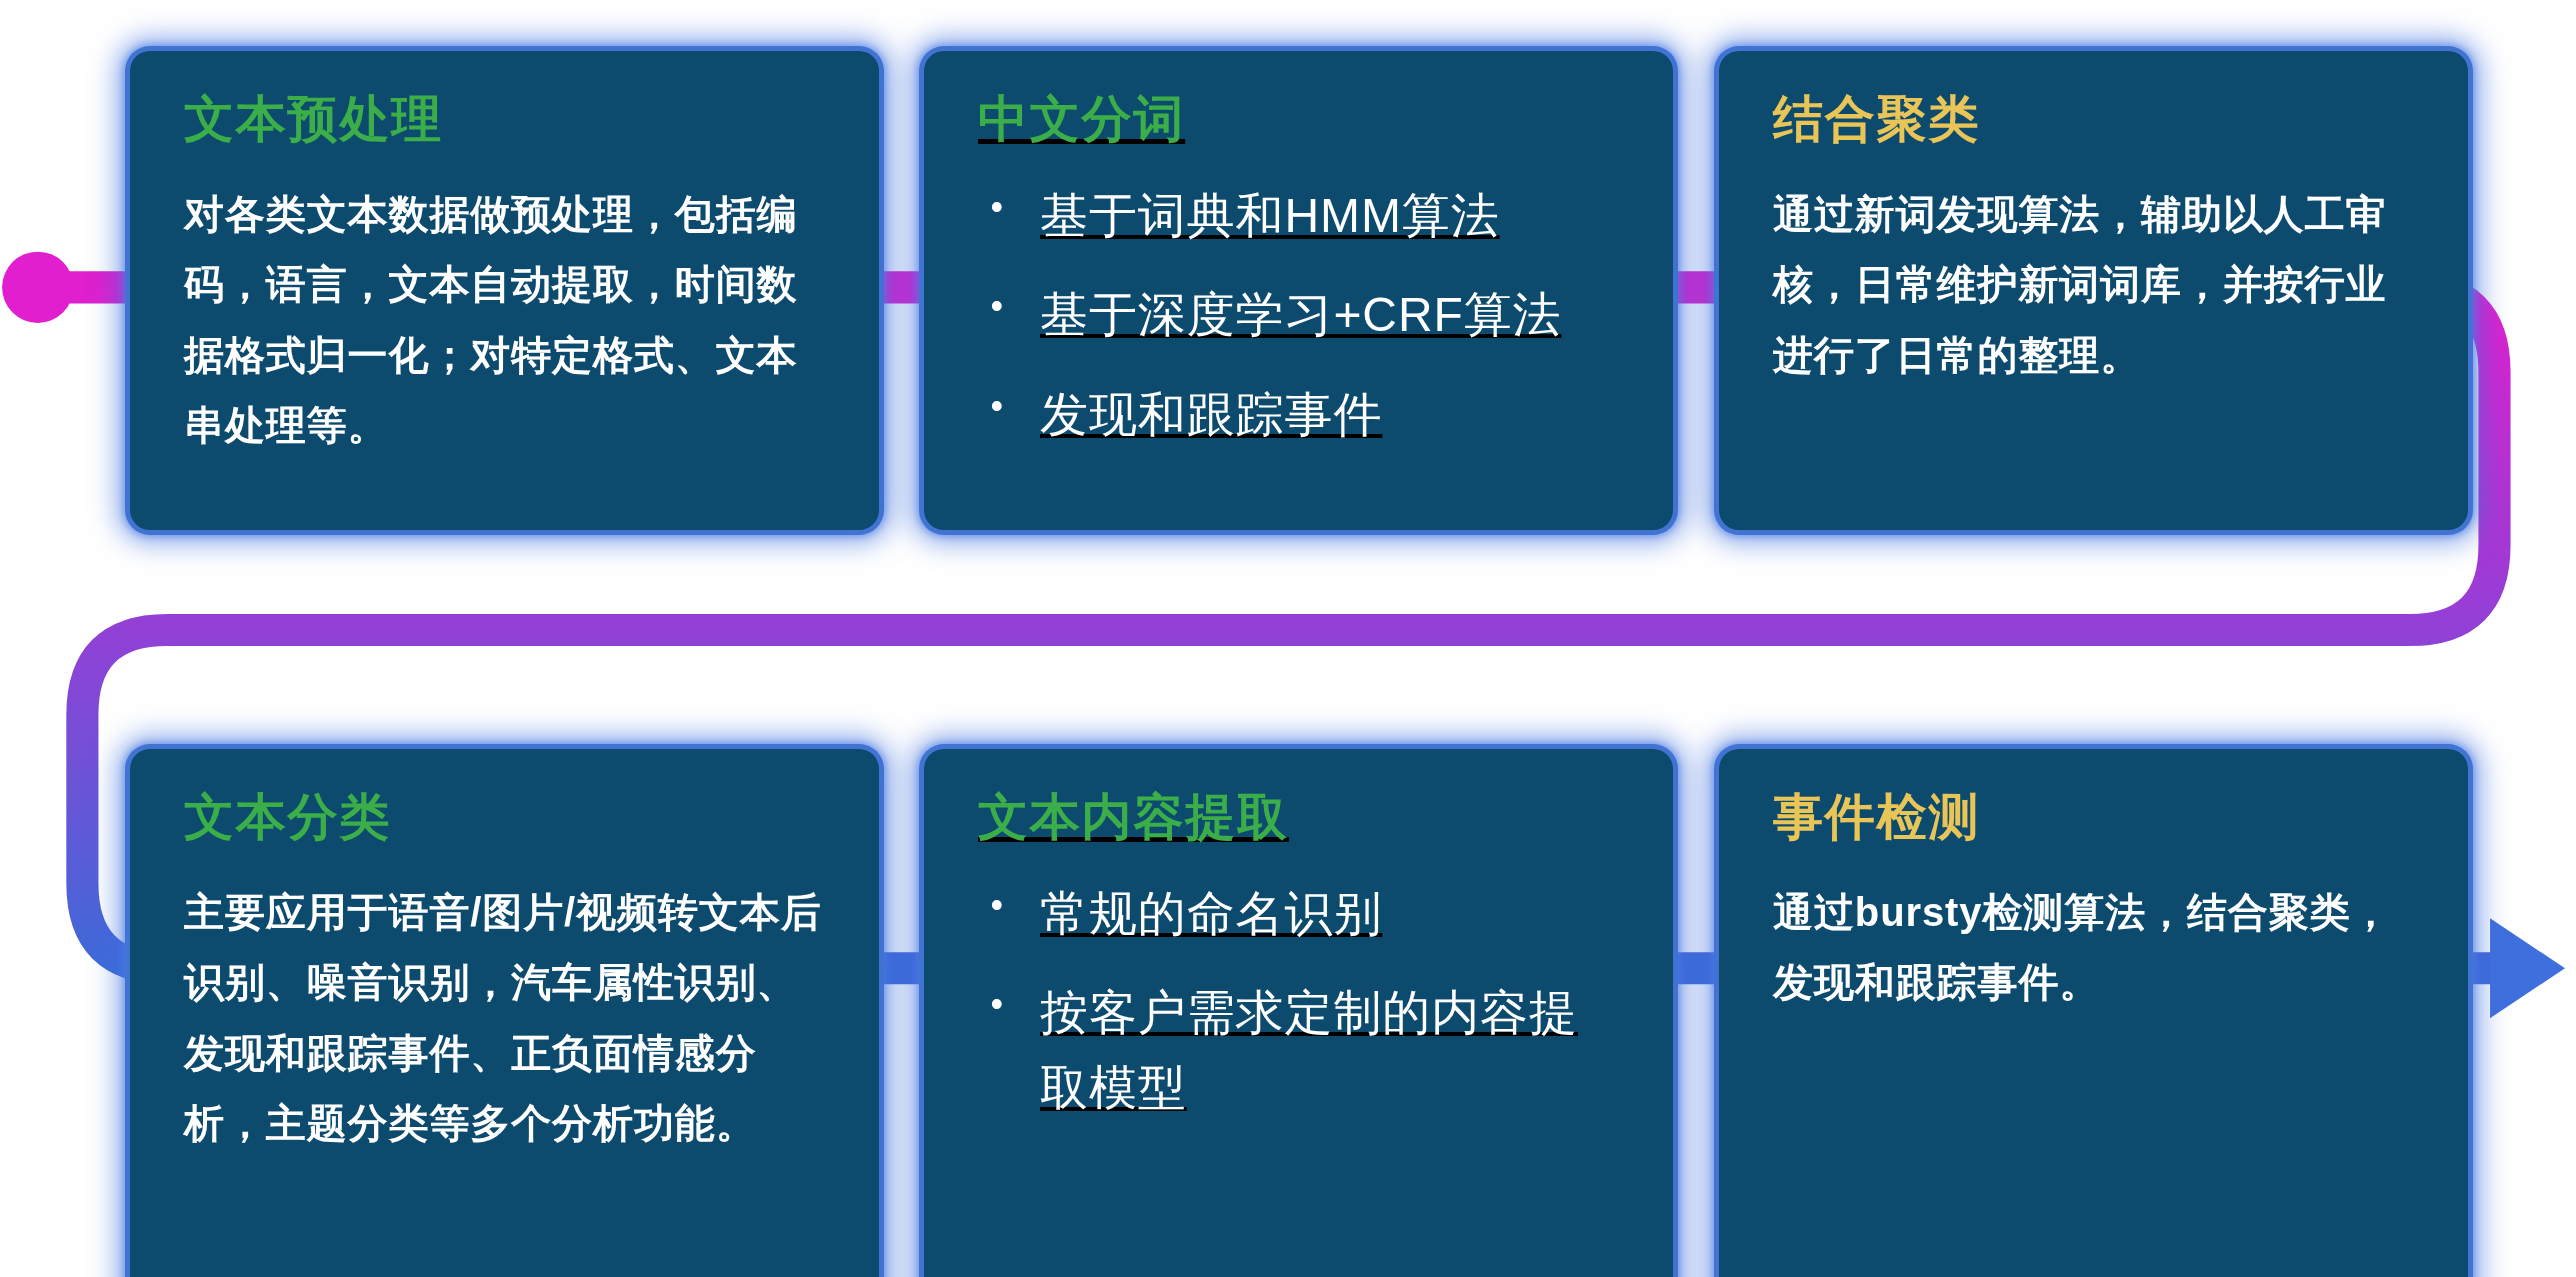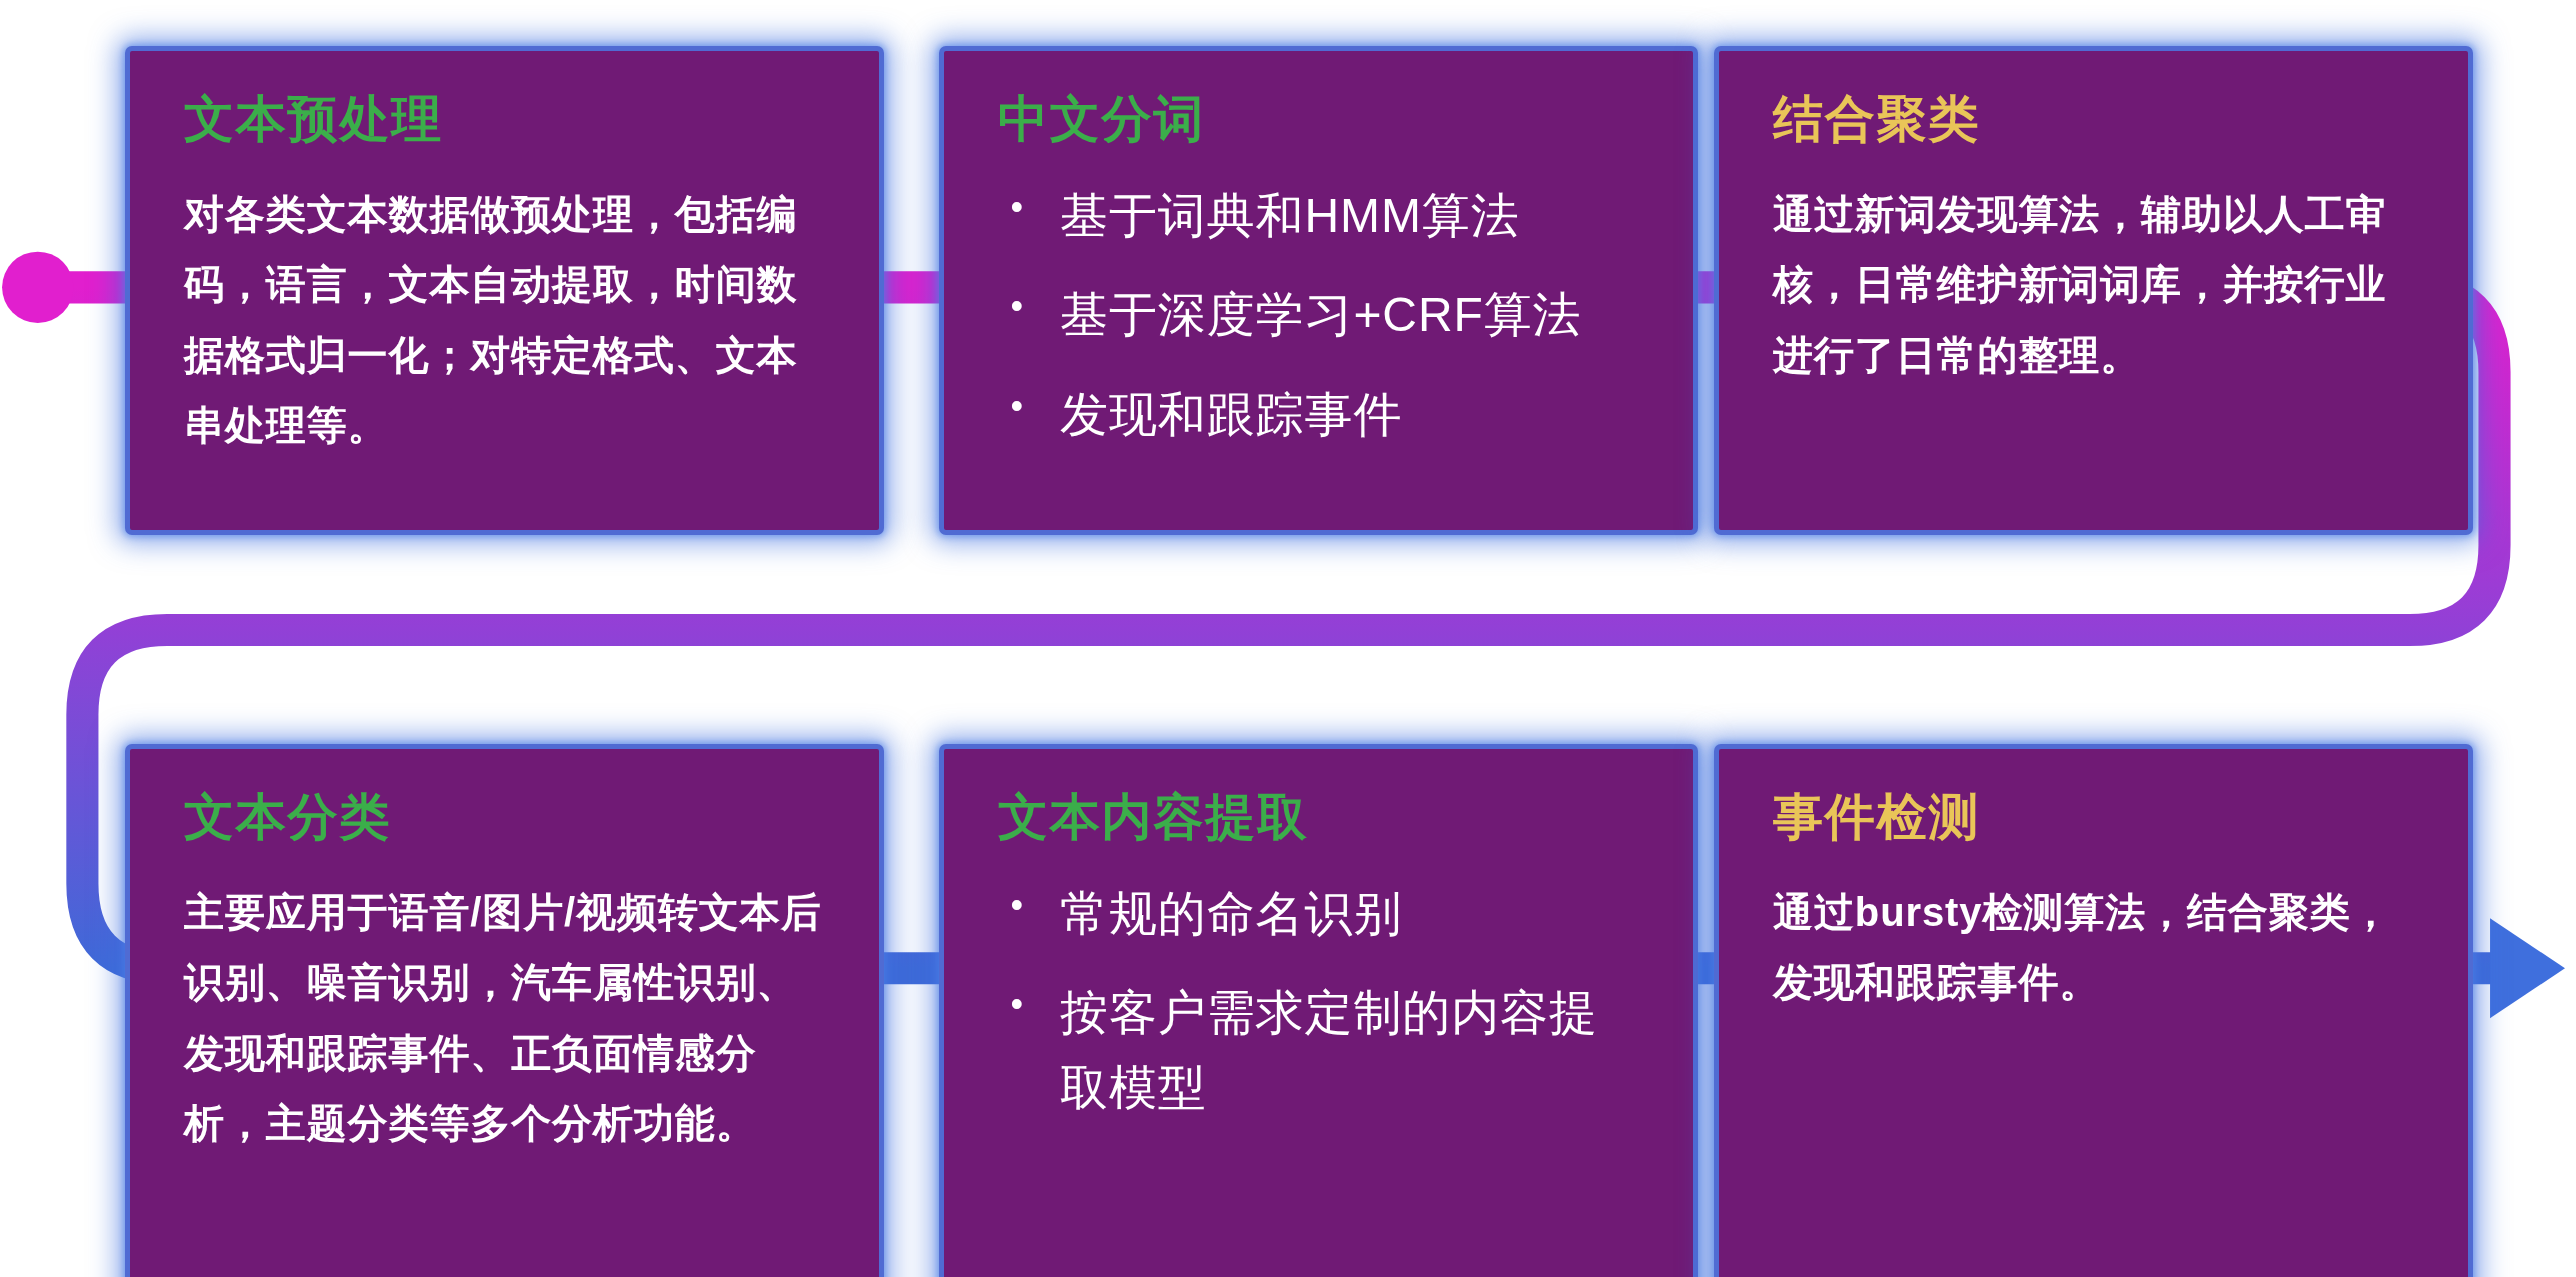--- a/index.html
+++ b/index.html
@@ -20,31 +20,31 @@
   svg.flow {
     position: absolute;
     left: 0; top: 0;
     width: 2576px;
     height: 1277px;
     display: block;
   }
   .card {
     position: absolute;
     width: 759px;
-    background: #701a75;
+    background: #0c4a6e;
     border: 5.4px solid rgba(74, 122, 228, 0.85);
-    border-radius: 7px;
+    border-radius: 25px;
     box-shadow: 0 0 27px 9px rgba(62, 111, 221, 0.55),
                 0 0 7.1px 1.8px rgba(90, 140, 240, 0.6);
     padding: 36px 54px;
   }
   .row1 { top: 46px;  height: 489px; }
   .row2 { top: 744px; height: 612px; }
   .col1 { left: 125px; }
-  .col2 { left: 939px; }
+  .col2 { left: 919px; text-decoration: underline; }
   .col3 { left: 1714px; }
   .card h2 {
     font-size: 50px;
     font-weight: bold;
     letter-spacing: 1.8px;
     margin-bottom: 27px;
     line-height: 1.3;
   }
   .card p {
     color: #ffffff;

